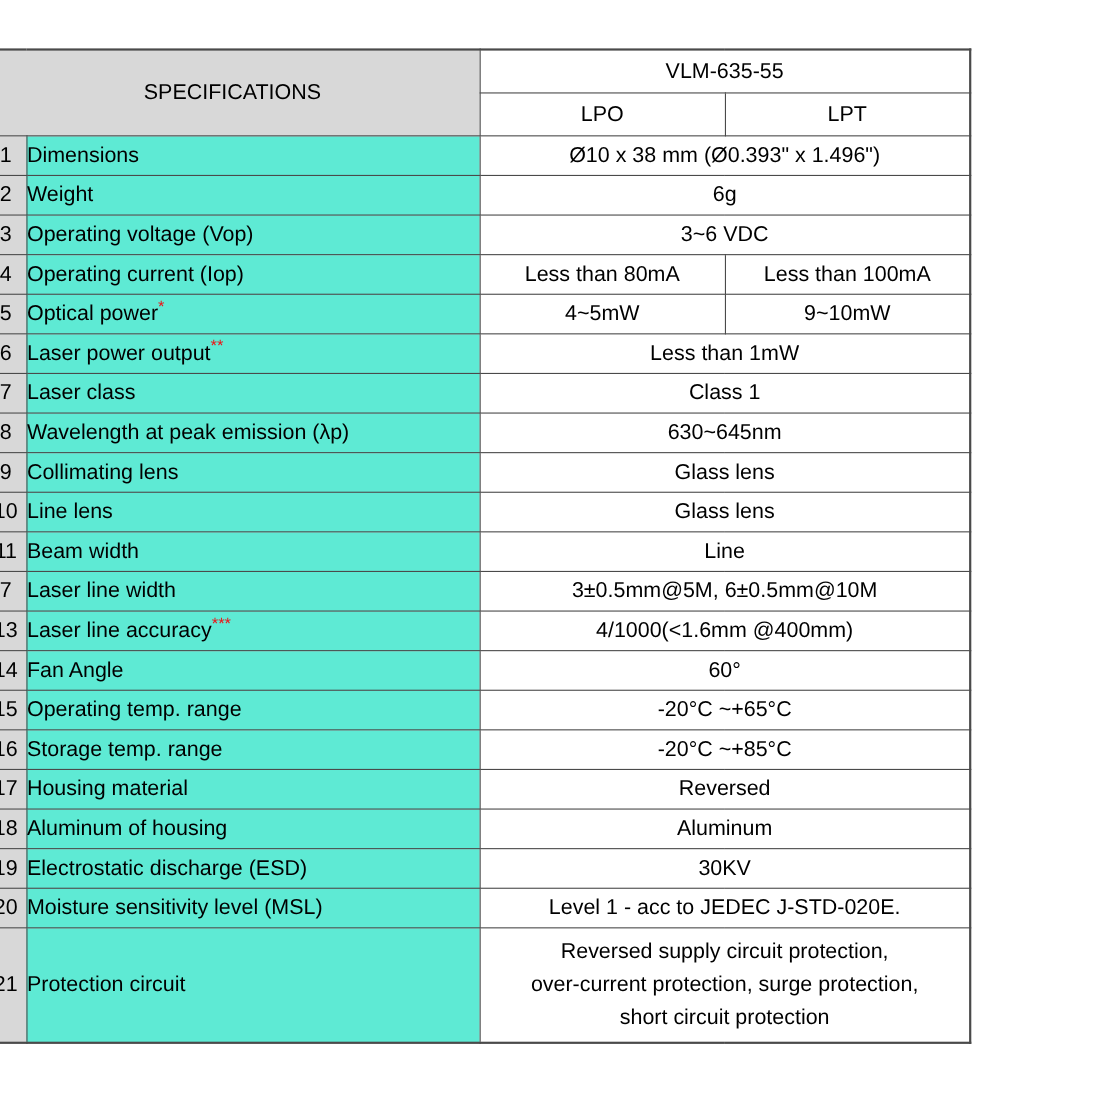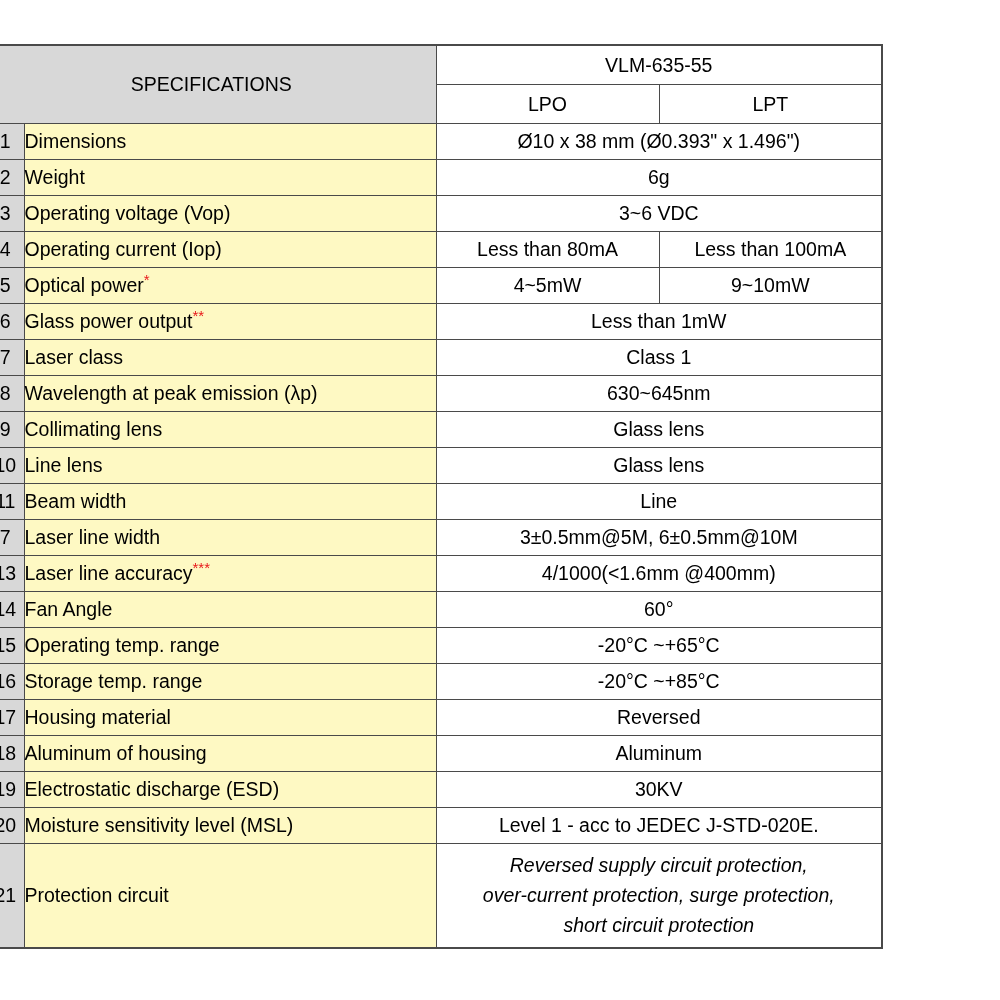--- a/index.html
+++ b/index.html
@@ -62,21 +62,21 @@
     font-size: 20px;
     height: 38px;
   }
   td.num {
     background: #d8d8d8;
     text-align: center;
     font-size: 19px;
     height: 35px;
   }
   td.label {
-    background: #fef9c3;
+    background: #5eead4;
     text-align: left;
     padding-left: 9px;
     font-size: 19.5px;
     height: 35px;
     margin-top: 36px;
   }
   td.val {
     text-align: center;
     font-size: 19.5px;
     height: 35px;
@@ -84,21 +84,21 @@
   td.val.multiline {
     line-height: 1.55;
     padding: 6px 4px;
   }
   sup.mark {
     color: #e8191b;
     font-size: 15px;
     vertical-align: super;
     line-height: 0;
   }
-  .ml-line { display: block; font-style: italic; }
+  .ml-line { display: block; }
 </style>
 </head>
 <body>
 
 <div class="page">
   <table class="spec">
     <colgroup>
       <col class="c-num">
       <col class="c-label">
       <col class="c-lpo">
@@ -137,21 +137,21 @@
           <td class="val">Less than 100mA</td>
         </tr>
         <tr>
           <td class="num">5</td>
           <td class="label"><span>Optical power</span><sup class="mark">*</sup></td>
           <td class="val">4~5mW</td>
           <td class="val">9~10mW</td>
         </tr>
         <tr>
           <td class="num">6</td>
-          <td class="label"><span>Glass power output</span><sup class="mark">**</sup></td>
+          <td class="label"><span>Laser power output</span><sup class="mark">**</sup></td>
           <td colspan="2" class="val">Less than 1mW</td>
         </tr>
         <tr>
           <td class="num">7</td>
           <td class="label"><span>Laser class</span></td>
           <td colspan="2" class="val">Class 1</td>
         </tr>
         <tr>
           <td class="num">8</td>
           <td class="label"><span>Wavelength at peak emission (λp)</span></td>

